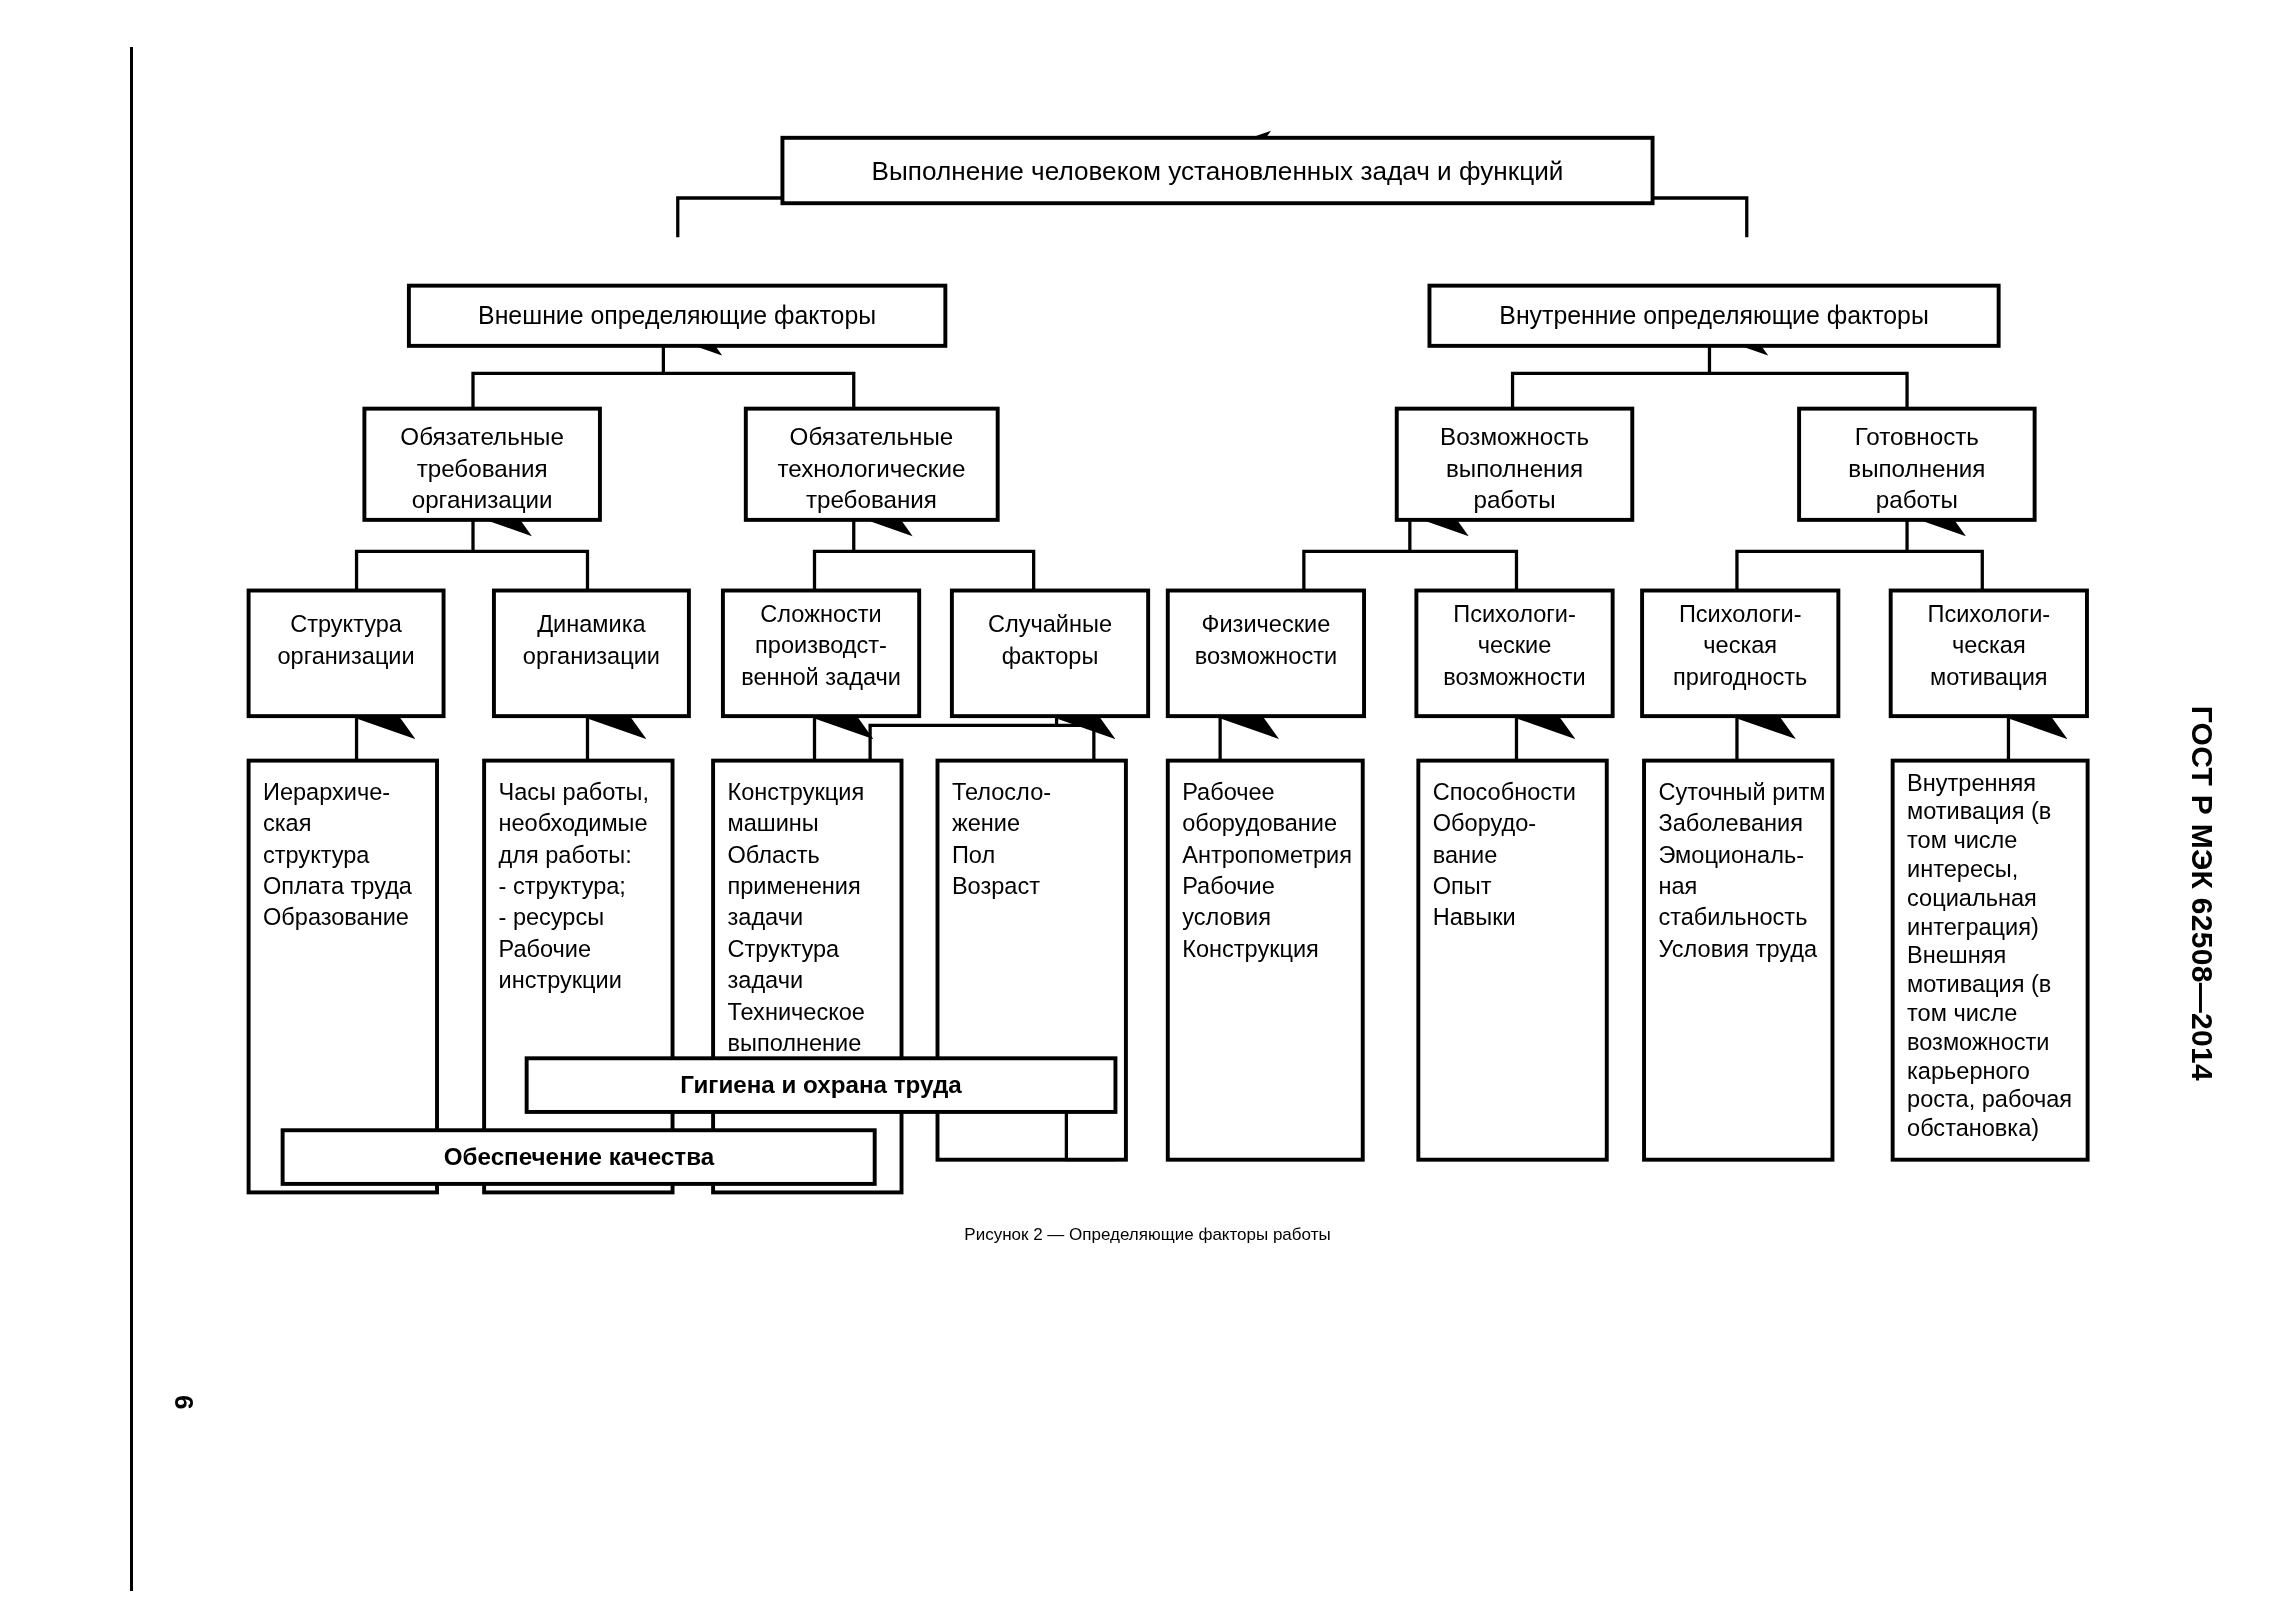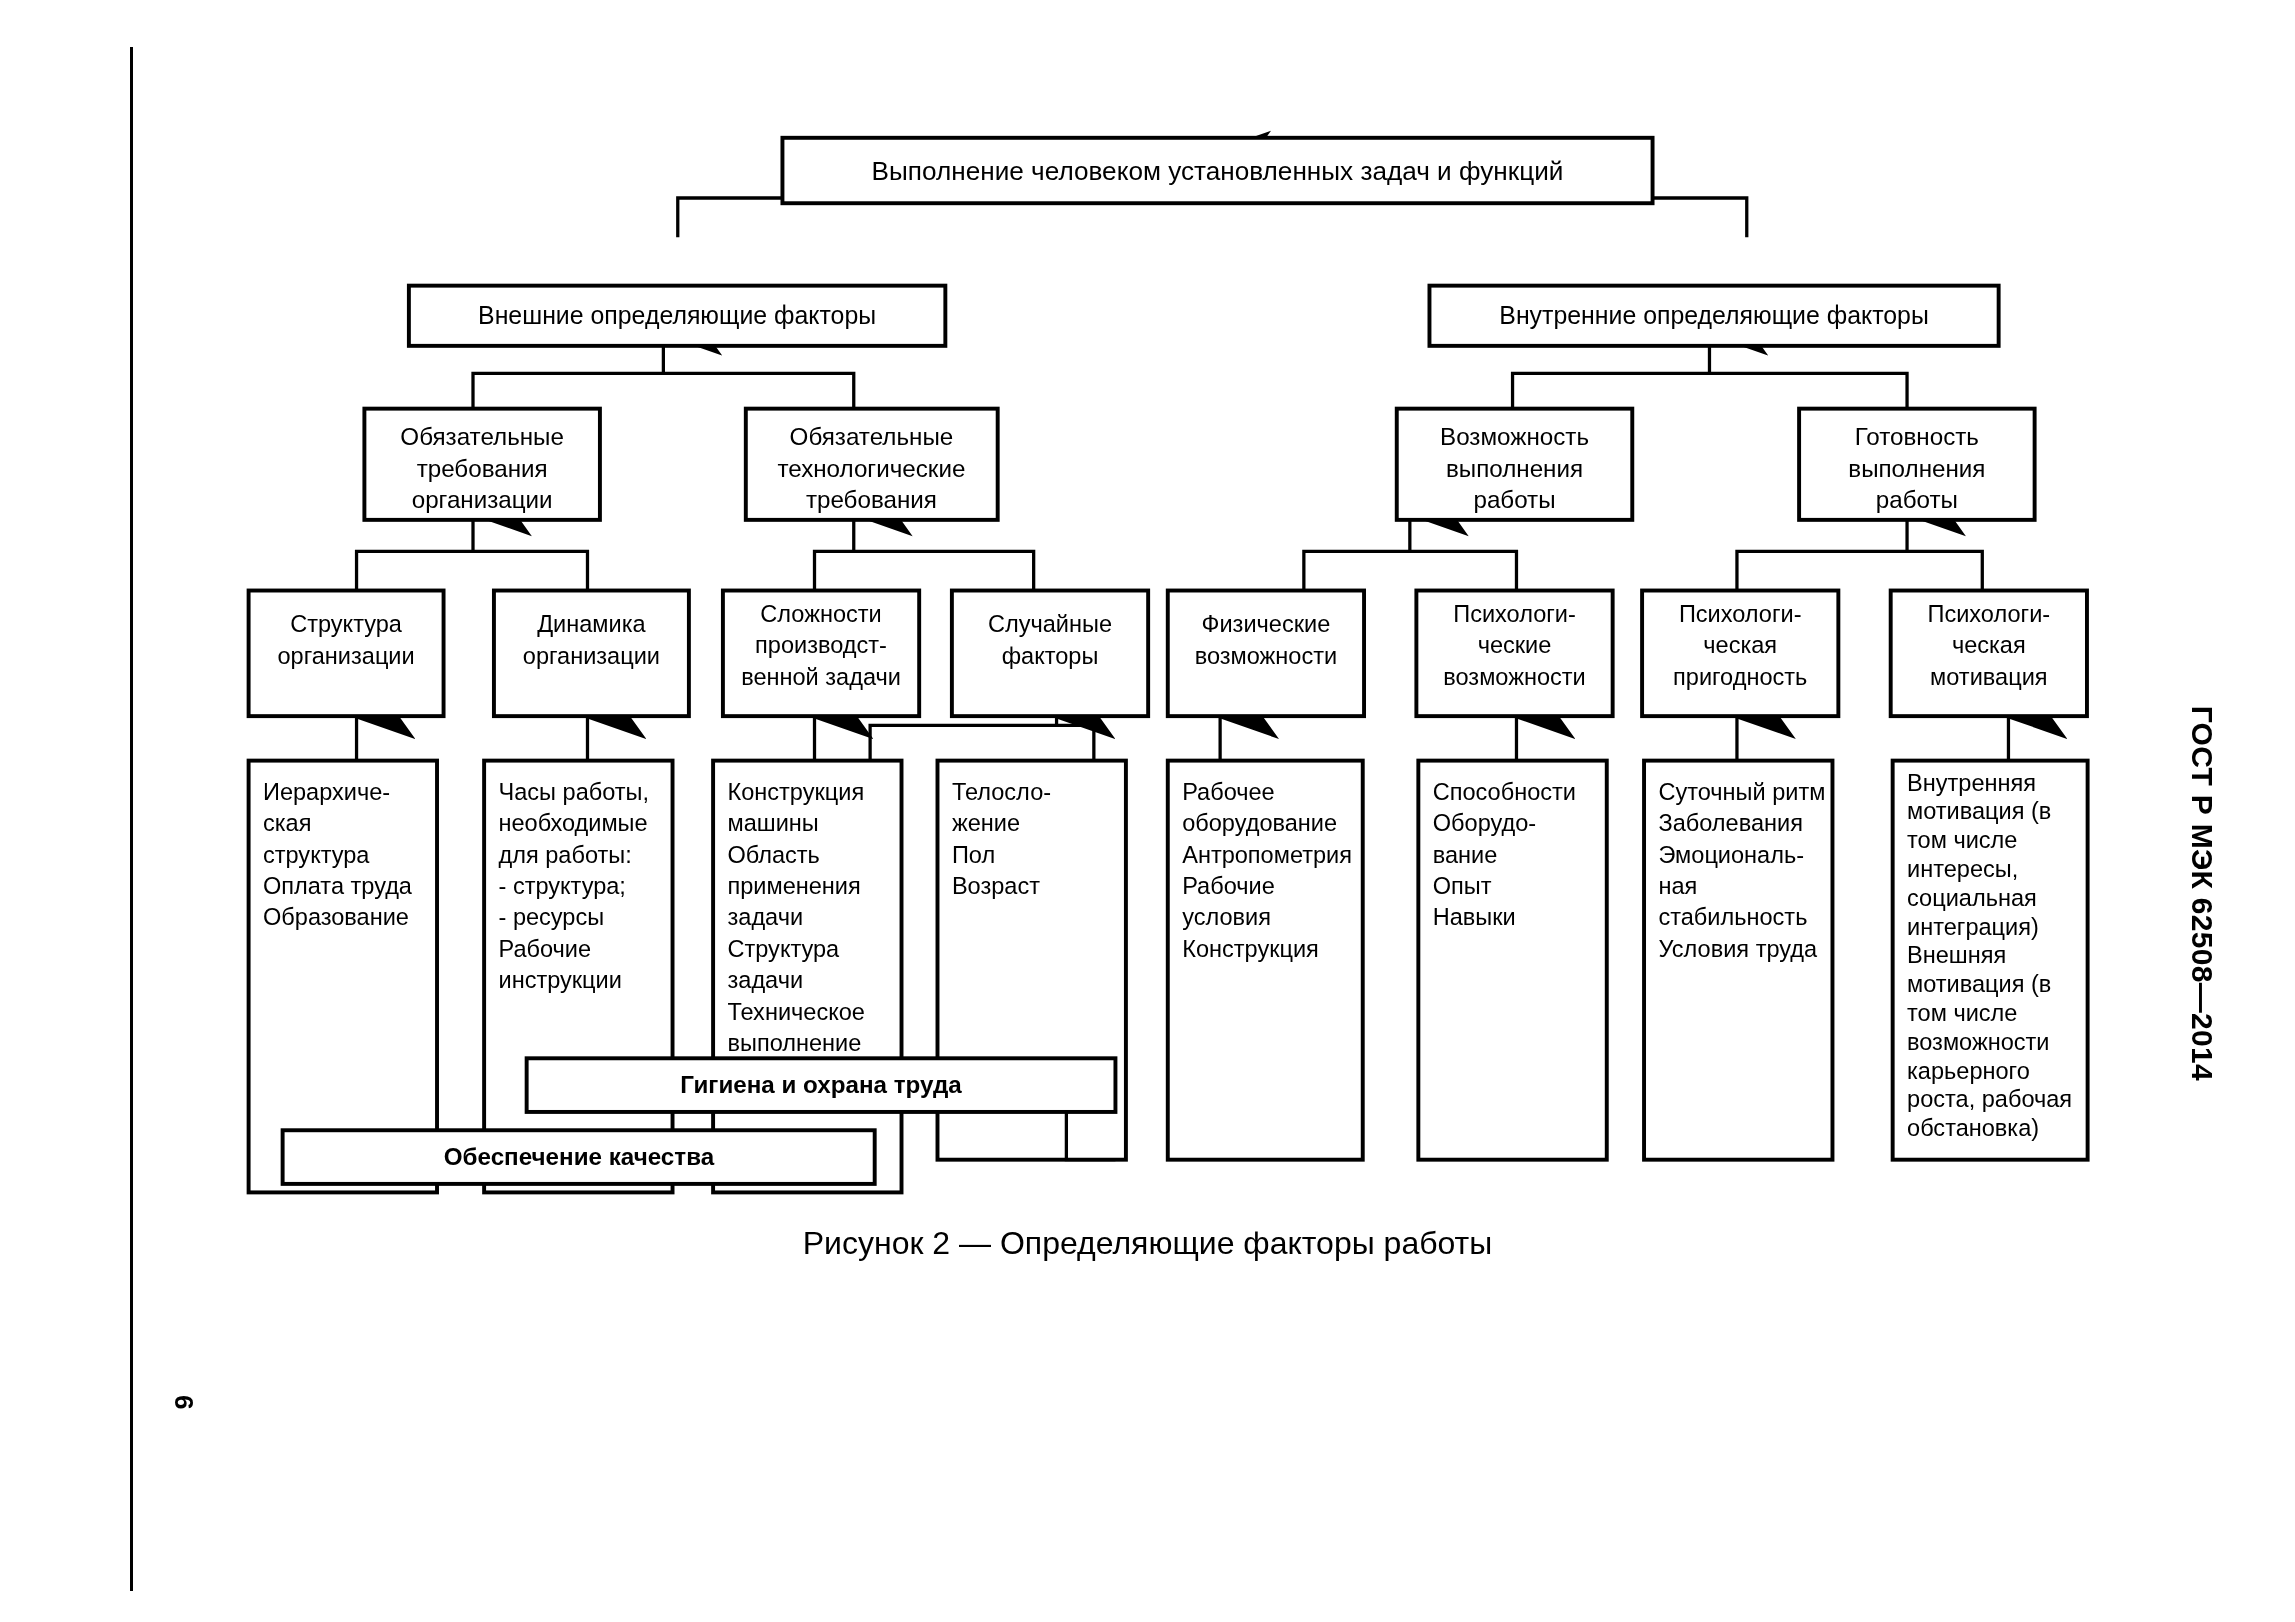--- a/index.html
+++ b/index.html
@@ -57,21 +57,21 @@
   .txt-l3  { font-size: 37px; }
   .txt-l4  { font-size: 36px; }
   .txt-leaf{ font-size: 36px; }
   .txt-bar { font-size: 37px; font-weight: bold; }
   .caption-text {
     position: absolute;
     left: 0;
     top: 1217px;
     width: 2295px;
     text-align: center;
-    font-size: 32px;
+    font-size: 17px;
     font-family: "Liberation Sans", sans-serif;
     color: #000;
   }
   .gost-side {
     position: absolute;
     right: 110px;
     top: 1073px;
     font-family: "Liberation Sans", sans-serif;
     font-size: 30px;
     font-weight: bold;

